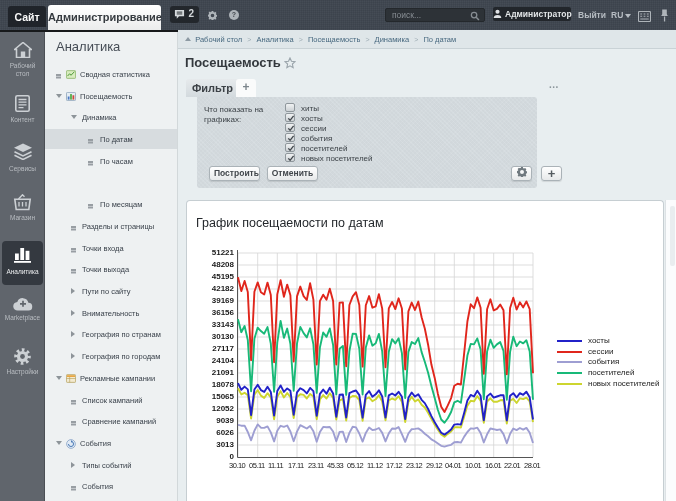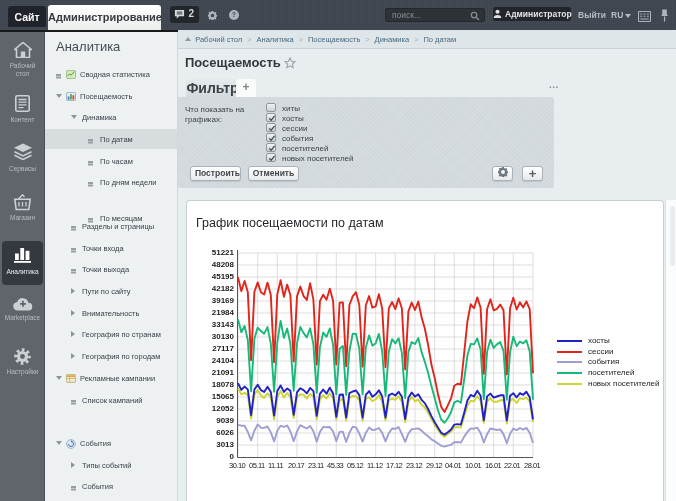--- a/index.html
+++ b/index.html
@@ -43,24 +43,24 @@
 .mico svg { display:block; }
 .mtxt { position:absolute; top:6px; font-size:7.5px; color:#39414a; white-space:nowrap; }
 
 #content { position:absolute; left:178px; top:30px; width:498px; height:471px; }
 #crumbbar { position:absolute; left:0; top:0; width:498px; height:19px; background:#dfe6e9; border-bottom:1px solid #c9d2d6; }
 #crumbbar .bc { position:absolute; left:7px; top:5px; font-size:7.5px; color:#47687f; white-space:nowrap; }
 #crumbbar .sep { color:#9fadb5; margin:0 3px; font-size:7px; }
 h2.title { position:absolute; left:7px; top:25px; font-size:13px; color:#33383d; font-weight:bold; }
 .star { position:absolute; left:106px; top:27px; }
 
-.tab-filter { position:absolute; left:8px; top:49px; width:53px; height:18px; background:linear-gradient(#e6eaec,#d3dade); border-radius:3px 3px 0 0; font-size:14px; font-weight:bold; color:#3d4247; text-align:center; line-height:19px; }
+.tab-filter { position:absolute; left:8px; top:49px; width:53px; height:18px; background:linear-gradient(#e6eaec,#d3dade); border-radius:3px 3px 0 0; font-size:11px; font-weight:bold; color:#3d4247; text-align:center; line-height:19px; }
 .tab-plus { position:absolute; left:58px; top:49px; width:20px; height:18px; background:#fafbfb; border-radius:3px 3px 0 0; color:#7c868c; text-align:center; line-height:16px; font-size:12px; font-weight:bold; }
 .dots { position:absolute; left:371px; top:49px; color:#8b959b; font-size:10px; letter-spacing:0.5px; font-weight:bold; }
-#filterpanel { position:absolute; left:0; top:67px; width:376px; height:91px; border-radius:0 3px 3px 3px;
+#filterpanel { position:absolute; left:19px; top:67px; width:340px; height:91px; border-radius:0 3px 3px 3px;
   background-color:#d3dade;
   background-image:repeating-linear-gradient(135deg, rgba(255,255,255,.07) 0 1px, transparent 1px 3px), repeating-linear-gradient(45deg, rgba(255,255,255,.05) 0 1px, rgba(0,0,0,0.012) 1px 3px); }
 .flabel { position:absolute; left:7px; top:8px; width:80px; font-size:8px; color:#3c4247; line-height:10px; }
 .cbrow { position:absolute; left:88px; height:11px; }
 .cb { position:absolute; left:0; top:0; width:10px; height:9px; background:linear-gradient(#f0f2f3,#ccd1d4); border:1px solid #8f979c; border-radius:2px; }
 .cbt { position:absolute; left:16px; top:0.5px; font-size:8px; color:#3c4247; line-height:9px; white-space:nowrap; }
 .btn { position:absolute; height:15px; background:linear-gradient(#ffffff,#e7e9ea); border:1px solid #aab2b7; border-radius:3px; font-size:8.5px; font-weight:bold; color:#41464b; text-align:center; line-height:13px; box-shadow:0 1px 1px rgba(0,0,0,0.1); }
 
 .ylab { position:absolute; right:442px; font-size:8px; color:#1a1a1a; white-space:nowrap;font-weight:bold; }
 .xlab { position:absolute; top:461px; font-size:7.5px; letter-spacing:-0.5px; color:#1a1a1a; white-space:nowrap; }
@@ -194,27 +194,21 @@
           <span class="bul"></span>
         </span>
         <span class="mtxt" style="left:55px">По датам</span>
       </div>
 <div class="mrow" style="top:119px">
         <span class="mk" style="left:43px">
           <span class="bul"></span>
         </span>
         <span class="mtxt" style="left:55px">По часам</span>
       </div>
-<div class="mrow" style="top:140px">
-        <span class="mk" style="left:43px">
-          <span class="bul"></span>
-        </span>
-        <span class="mtxt" style="left:55px">По дням недели</span>
-      </div>
-<div class="mrow" style="top:176px">
+<div class="mrow" style="top:162px">
         <span class="mk" style="left:43px">
           <span class="bul"></span>
         </span>
         <span class="mtxt" style="left:55px">По месяцам</span>
       </div>
 <div class="mrow" style="top:206px">
         <span class="mk" style="left:26px">
           <span class="bul"></span>
         </span>
         <span class="mtxt" style="left:37px">Точки входа</span>
@@ -266,20 +260,26 @@
             <path d="M0.5 5.5 H12.5 M4.8 3.5 V10.5" stroke="#b3a05c" stroke-width="0.8"></path>
           </svg>
         </span>
         <span class="mtxt" style="left:35px">Рекламные кампании</span>
       </div>
 <div class="mrow" style="top:358px">
         <span class="mk" style="left:26px">
           <span class="bul"></span>
         </span>
         <span class="mtxt" style="left:37px">Список кампаний</span>
+      </div>
+<div class="mrow" style="top:379px">
+        <span class="mk" style="left:26px">
+          <span class="bul"></span>
+        </span>
+        <span class="mtxt" style="left:37px">Сравнение кампаний</span>
       </div>
 <div class="mrow" style="top:401px">
         <span class="mk" style="left:11px">
           <span class="tri td"></span>
         </span>
         <span class="mico">
           <svg class="mic" width="10" height="10" viewBox="0 0 13 13">
             <circle cx="6.5" cy="6.5" r="5.7" fill="#e0eaf5" stroke="#83a0c4"></circle>
             <path d="M6.5 3.2 A3.3 3.3 0 1 1 3.2 6.5" fill="none" stroke="#4a7ab5" stroke-width="1.3"></path>
             <path d="M6.8 1.4 L8.6 3.2 L6.8 5Z" fill="#4a7ab5"></path>
@@ -378,37 +378,37 @@
 <polyline points="238.0,388.3 241.3,394.4 244.6,392.8 247.8,395.2 251.1,418.5 254.4,394.7 257.7,390.0 260.9,395.6 264.2,397.9 267.5,393.2 270.8,397.4 274.1,419.3 277.3,396.9 280.6,391.1 283.9,397.5 287.2,393.1 290.4,396.9 293.7,418.0 297.0,397.0 300.3,394.2 303.6,394.9 306.8,398.5 310.1,393.9 313.4,396.5 316.7,419.3 319.9,399.5 323.2,395.1 326.5,398.5 329.8,393.2 333.1,398.0 336.3,419.5 339.6,400.3 342.9,399.0 346.2,420.6 349.4,398.0 352.7,396.0 356.0,396.2 359.3,400.2 362.6,420.8 365.8,399.0 369.1,397.3 372.4,401.2 375.7,399.3 378.9,395.1 382.2,401.7 385.5,420.4 388.8,400.3 392.1,398.5 395.3,399.8 398.6,396.2 401.9,401.7 405.2,422.0 408.4,402.1 411.7,396.8 415.0,401.5 418.3,399.4 421.6,404.7 424.8,407.5 428.1,412.8 431.4,418.9 434.7,424.8 437.9,429.6 441.2,434.4 444.5,436.7 447.8,433.9 451.1,431.5 454.3,427.3 457.6,427.1 460.9,427.5 464.2,416.5 467.4,405.6 470.7,400.7 474.0,401.4 477.3,396.1 480.6,400.7 483.8,422.9 487.1,401.5 490.4,398.3 493.7,401.8 496.9,401.8 500.2,400.3 503.5,400.0 506.8,423.6 510.1,400.6 513.3,398.8 516.6,403.0 519.9,398.3 523.2,399.1 526.4,397.6 529.7,401.5 533.0,422.2" fill="none" stroke="#cdd52f" stroke-width="1.9" stroke-linejoin="round"></polyline>
 <polyline points="238.0,383.1 241.3,389.8 244.6,386.6 247.8,389.4 251.1,415.2 254.4,389.5 257.7,384.8 260.9,390.1 264.2,391.9 267.5,386.7 270.8,392.0 274.1,415.6 277.3,391.0 280.6,385.4 283.9,391.9 287.2,388.4 290.4,390.8 293.7,414.8 297.0,392.3 300.3,388.2 303.6,390.1 306.8,393.4 310.1,387.9 313.4,391.1 316.7,415.8 319.9,393.9 323.2,389.6 326.5,393.7 329.8,387.7 333.1,393.5 336.3,416.8 339.6,394.7 342.9,394.5 346.2,417.5 349.4,393.2 352.7,391.5 356.0,390.5 359.3,395.1 362.6,417.7 365.8,394.8 369.1,391.1 372.4,396.8 375.7,394.3 378.9,390.3 382.2,396.5 385.5,417.6 388.8,395.4 392.1,393.5 395.3,395.5 398.6,391.8 401.9,396.8 405.2,419.1 408.4,397.8 411.7,392.5 415.0,396.6 418.3,394.2 421.6,399.8 424.8,403.1 428.1,409.0 431.4,416.1 434.7,422.3 437.9,427.6 441.2,432.7 444.5,434.6 447.8,432.3 451.1,429.6 454.3,424.6 457.6,424.1 460.9,424.6 464.2,412.7 467.4,400.6 470.7,394.9 474.0,396.5 477.3,390.7 480.6,395.8 483.8,420.3 487.1,396.4 490.4,393.6 493.7,397.6 496.9,396.5 500.2,395.3 503.5,395.2 506.8,420.5 510.1,395.7 513.3,393.2 516.6,397.5 519.9,393.2 523.2,394.8 526.4,391.7 529.7,397.3 533.0,419.5" fill="none" stroke="#2121c8" stroke-width="1.9" stroke-linejoin="round"></polyline>
 <polyline points="238.0,319.3 241.3,332.2 244.6,326.0 247.8,340.0 251.1,391.3 254.4,338.8 257.7,327.6 260.9,331.1 264.2,333.7 267.5,327.1 270.8,343.6 274.1,391.7 277.3,342.3 280.6,320.9 283.9,337.9 287.2,328.6 290.4,343.8 293.7,390.8 297.0,343.6 300.3,326.9 303.6,333.1 306.8,337.4 310.1,328.3 313.4,344.4 316.7,392.9 319.9,347.5 323.2,332.5 326.5,336.8 329.8,328.5 333.1,345.0 336.3,394.4 339.6,348.8 342.9,345.9 346.2,394.9 349.4,351.2 352.7,333.6 356.0,334.0 359.3,348.7 362.6,394.5 365.8,347.5 369.1,335.4 372.4,345.7 375.7,343.3 378.9,333.9 382.2,351.4 385.5,396.0 388.8,351.7 392.1,339.1 395.3,343.4 398.6,338.3 401.9,353.1 405.2,398.0 408.4,351.9 411.7,342.1 415.0,344.0 418.3,338.1 421.6,352.1 424.8,361.8 428.1,372.8 431.4,385.9 434.7,397.9 437.9,410.0 441.2,419.5 444.5,422.7 447.8,418.2 451.1,412.0 454.3,402.4 457.6,400.8 460.9,402.8 464.2,379.3 467.4,355.6 470.7,343.9 474.0,344.4 477.3,338.4 480.6,349.6 483.8,399.3 487.1,351.6 490.4,339.7 493.7,347.8 496.9,344.4 500.2,342.1 503.5,350.9 506.8,399.7 510.1,351.7 513.3,336.7 516.6,346.2 519.9,341.5 523.2,343.4 526.4,340.3 529.7,351.4 533.0,399.8" fill="none" stroke="#18b978" stroke-width="1.9" stroke-linejoin="round"></polyline>
 <polyline points="238.0,277.3 241.3,291.1 244.6,281.0 247.8,292.1 251.1,360.1 254.4,291.7 257.7,282.4 260.9,292.3 264.2,294.5 267.5,282.6 270.8,295.0 274.1,362.3 277.3,294.4 280.6,280.2 283.9,296.8 287.2,284.6 290.4,295.3 293.7,361.5 297.0,296.4 300.3,286.6 303.6,296.1 306.8,300.0 310.1,283.3 313.4,299.6 316.7,364.5 319.9,301.1 323.2,294.7 326.5,299.7 329.8,288.7 333.1,301.0 336.3,364.5 339.6,302.6 342.9,302.4 346.2,366.3 349.4,305.0 352.7,296.3 356.0,292.2 359.3,305.0 362.6,366.6 365.8,305.2 369.1,296.1 372.4,307.7 375.7,306.3 378.9,294.1 382.2,308.6 385.5,367.3 388.8,308.4 392.1,302.0 395.3,309.1 398.6,298.3 401.9,308.5 405.2,369.4 408.4,311.3 411.7,302.6 415.0,310.0 418.3,301.6 421.6,317.2 424.8,328.5 428.1,344.7 431.4,364.6 434.7,377.9 437.9,393.9 441.2,406.8 444.5,412.0 447.8,405.4 451.1,398.1 454.3,385.7 457.6,383.8 460.9,384.5 464.2,352.9 467.4,321.5 470.7,304.3 474.0,308.2 477.3,297.4 480.6,307.8 483.8,373.8 487.1,309.3 490.4,299.3 493.7,310.4 496.9,308.9 500.2,304.6 503.5,310.3 506.8,374.2 510.1,308.0 513.3,297.7 516.6,309.6 519.9,302.3 523.2,307.4 526.4,301.4 529.7,309.1 533.0,373.3" fill="none" stroke="#e0261c" stroke-width="1.9" stroke-linejoin="round"></polyline>
   </svg>
   <div class="ylab" style="top:248px">51221</div>
 <div class="ylab" style="top:260px">48208</div>
 <div class="ylab" style="top:272px">45195</div>
 <div class="ylab" style="top:284px">42182</div>
 <div class="ylab" style="top:296px">39169</div>
-<div class="ylab" style="top:308px">21984</div>
+<div class="ylab" style="top:308px">36156</div>
 <div class="ylab" style="top:320px">33143</div>
 <div class="ylab" style="top:332px">30130</div>
 <div class="ylab" style="top:344px">27117</div>
 <div class="ylab" style="top:356px">24104</div>
 <div class="ylab" style="top:368px">21091</div>
 <div class="ylab" style="top:380px">18078</div>
 <div class="ylab" style="top:392px">15065</div>
 <div class="ylab" style="top:404px">12052</div>
 <div class="ylab" style="top:416px">9039</div>
 <div class="ylab" style="top:428px">6026</div>
 <div class="ylab" style="top:440px">3013</div>
 <div class="ylab" style="top:452px">0</div>
   <div class="xlab" style="left:229px">30.10</div>
 <div class="xlab" style="left:249px">05.11</div>
 <div class="xlab" style="left:268px">11.11</div>
-<div class="xlab" style="left:288px">20.17</div>
+<div class="xlab" style="left:288px">17.11</div>
 <div class="xlab" style="left:308px">23.11</div>
 <div class="xlab" style="left:327px">45.33</div>
 <div class="xlab" style="left:347px">05.12</div>
 <div class="xlab" style="left:367px">11.12</div>
 <div class="xlab" style="left:386px">17.12</div>
 <div class="xlab" style="left:406px">23.12</div>
 <div class="xlab" style="left:426px">29.12</div>
 <div class="xlab" style="left:445px">04.01</div>
 <div class="xlab" style="left:465px">10.01</div>
 <div class="xlab" style="left:485px">16.01</div>

